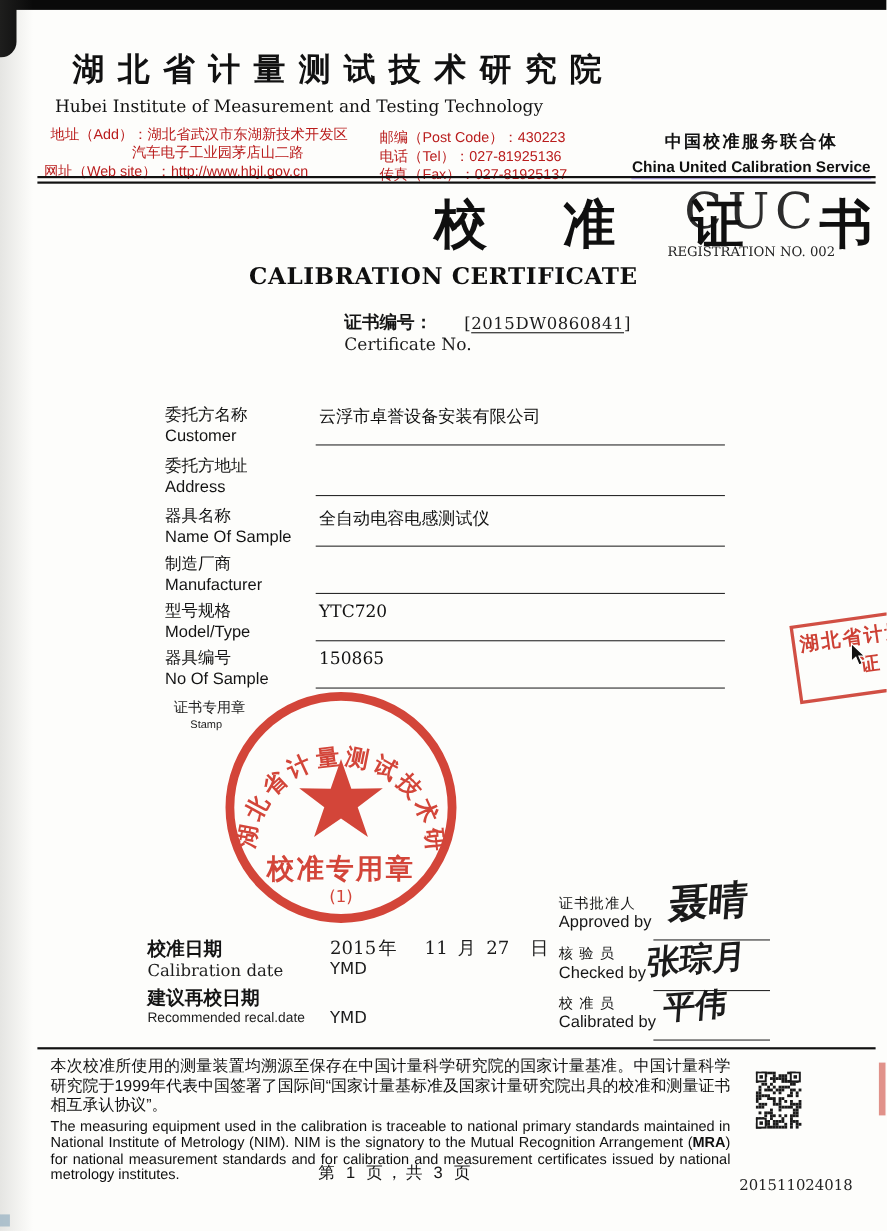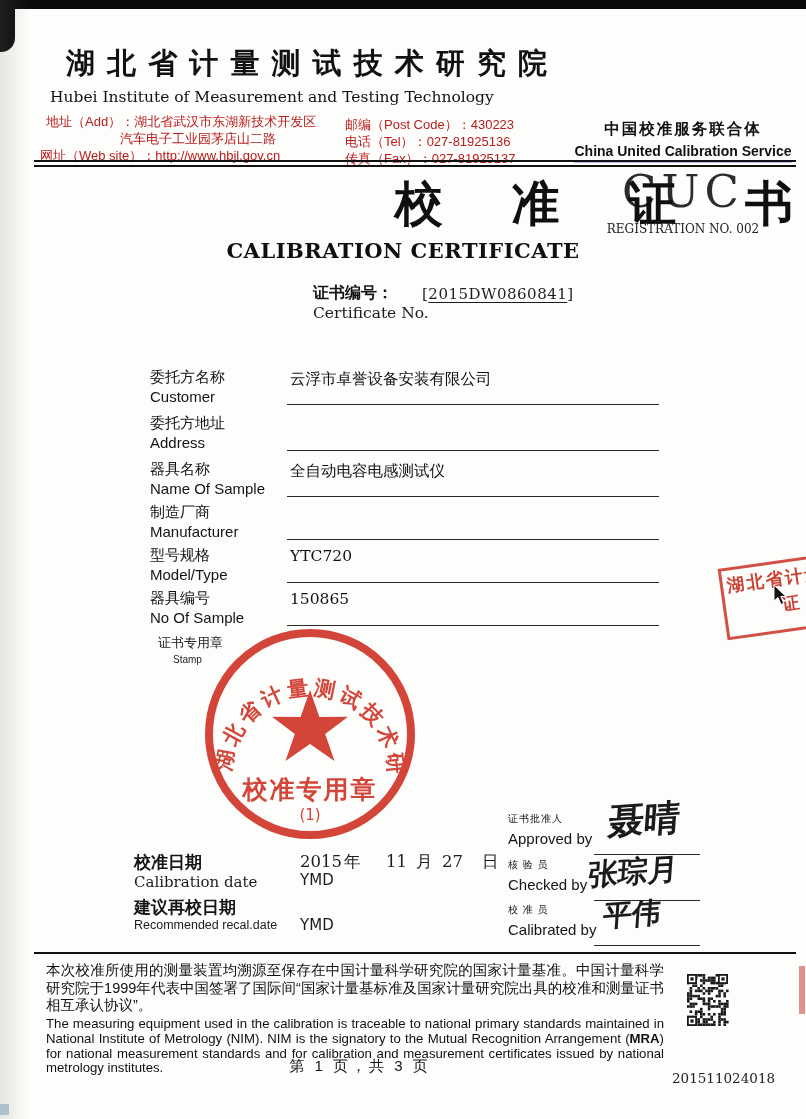--- a/index.html
+++ b/index.html
@@ -42,21 +42,21 @@
   .stamp-lbl-cn{left:158px;top:634px;font-size:13px;color:#222;}
   .stamp-lbl-en{left:173px;top:654px;font-size:10px;font-family:Liberation Sans, sans-serif;color:#222;}
   .round-stamp{left:198px;top:622px;}
   .side-stamp{left:722px;top:560px;width:110px;height:62px;border:3.5px solid rgba(201,48,35,.85);
               transform:rotate(-8deg);color:rgba(201,48,35,.92);font-weight:bold;
               padding:2px 4px;line-height:26px;font-size:17.5px;letter-spacing:2px;white-space:nowrap;}
   .side-stamp .l2{padding-left:52px;letter-spacing:6px;}
   .edge-red{left:799px;top:966px;width:6px;height:48px;background:rgba(203,58,46,.55);filter:blur(.6px);}
   
   .app-row{position:absolute;left:508px;width:210px;height:46px;}
-  .a-cn{position:absolute;left:0;top:0;font-size:10px;color:#151515;letter-spacing:1px;}
+  .a-cn{position:absolute;left:0;top:0;font-size:13px;color:#151515;letter-spacing:1px;}
   .a-en{position:absolute;left:0;top:18px;font-size:15px;color:#151515;}
   .a-line{position:absolute;left:86px;top:42px;width:106px;border-top:1.5px solid #2a2a2a;}
   .a-sig{position:absolute;left:92px;font-family:"DejaVu Serif","Liberation Serif",serif;
          font-weight:bold;color:#1b1b1b;transform:rotate(-4deg) skewX(-8deg);white-space:nowrap;}
   
   .date-row{position:absolute;left:134px;width:560px;height:46px;}
   .d-cn{position:absolute;left:0;top:0;font-size:17px;font-weight:bold;color:#141414;}
   .d-en1{position:absolute;left:0;top:22px;font-size:15px;font-family:"DejaVu Serif","Liberation Serif",serif;}
   .d-en2{position:absolute;left:0;top:22px;font-size:12.5px;}
   .d-vals{position:absolute;left:166px;top:0;font-size:16.5px;font-family:"DejaVu Serif","Liberation Serif",serif;white-space:nowrap;}

